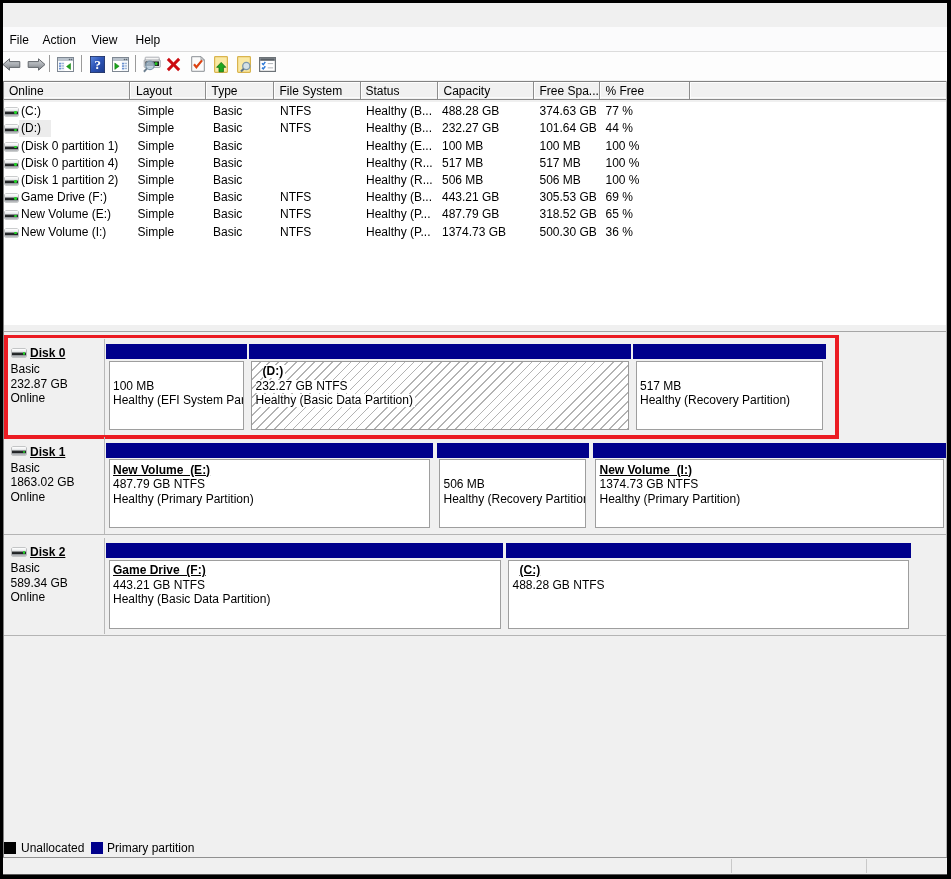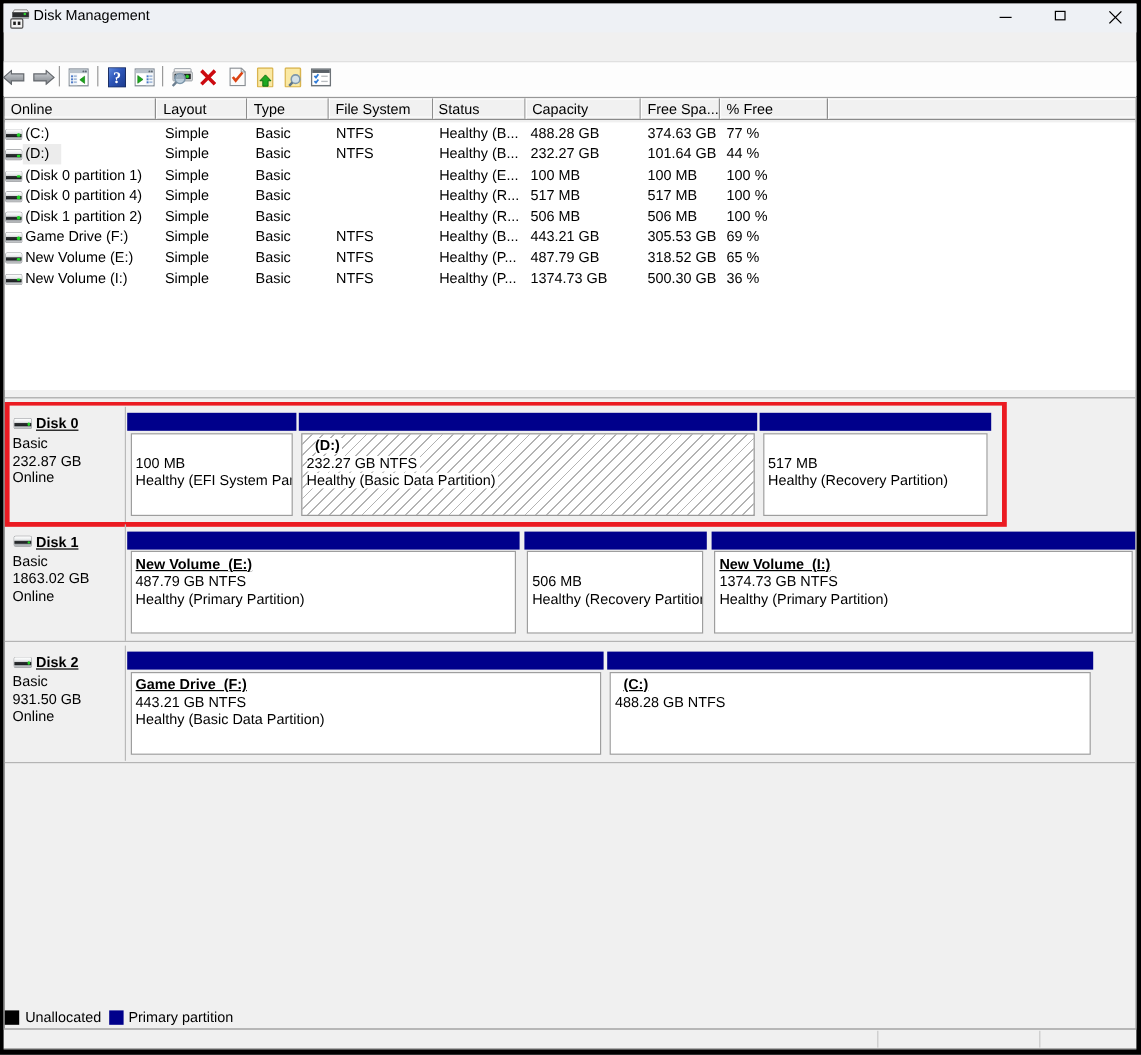--- a/index.html
+++ b/index.html
@@ -36,38 +36,27 @@
   .navy{position:absolute;background:#00008b;}
   .pbox{position:absolute;background:#fff;border:1px solid #9e9e9e;overflow:hidden;}
   .ptxt{position:absolute;white-space:nowrap;font-size:12px;line-height:13px;}
   .bold{font-weight:bold;text-decoration:underline;}
   .lbl{position:absolute;white-space:nowrap;font-size:12px;}
 </style>
 </head>
 <body>
 <div id="win">
 
-  <div class="abs" id="title">
-    <svg class="abs" style="left:4.5px;top:4px" width="17" height="18" viewBox="0 0 17 18">
-      <path d="M4 1.2 L14.5 1.2 L16 3.6 L2.5 3.6 Z" fill="#f3f3f3" stroke="#7a7a7a" stroke-width="0.7"></path>
-      <rect x="2.5" y="3.6" width="13.5" height="3.6" fill="#2b2e30" stroke="#3c3c3c" stroke-width="0.5"></rect>
-      <circle cx="12.7" cy="4.7" r="1.1" fill="#2fd32f"></circle>
-      <rect x="2.5" y="7.2" width="13.5" height="1.6" fill="#9ea2a5"></rect>
-      <rect x="1" y="8.8" width="10" height="7.6" rx="1" fill="#f4f4f4" stroke="#4a4a4a" stroke-width="1"></rect>
-      <rect x="3" y="11" width="2.2" height="2.8" fill="#1e1e1e"></rect>
-      <rect x="6.8" y="11" width="2.2" height="2.8" fill="#1e1e1e"></rect>
-    </svg>
-    <div class="abs" id="titletext">Disk Management</div>
-    <div class="abs" style="left:830px;top:10.5px;width:10px;height:1.2px;background:#000"></div>
-    <div class="abs" style="left:875.5px;top:5.5px;width:7.5px;height:6.5px;border:1.2px solid #000;background:transparent"></div>
-    <svg class="abs" style="left:921px;top:5.5px" width="11" height="11" viewBox="0 0 11 11">
-      <path d="M0.5 0.5 L10.5 10.5 M10.5 0.5 L0.5 10.5" stroke="#000" stroke-width="1.1"></path>
-    </svg>
+
+  <div class="abs" id="menubar">
+    <div class="abs menuitem" style="left:6.5px">File</div>
+    <div class="abs menuitem" style="left:39.5px">Action</div>
+    <div class="abs menuitem" style="left:88.5px">View</div>
+    <div class="abs menuitem" style="left:132.5px">Help</div>
   </div>
-
   <div class="abs" id="menuline"></div>
 
   <div class="abs" id="toolbar">
 
     <svg class="abs" style="left:-1.5px;top:5.5px" width="19" height="13" viewBox="0 0 19 13">
       <defs>
           <linearGradient id="ag" x1="0" y1="0" x2="0" y2="1">
         <stop offset="0" stop-color="#d6d9dc"></stop>
             <stop offset="0.5" stop-color="#a9adb2"></stop>
             <stop offset="1" stop-color="#7e8287"></stop>
@@ -338,21 +327,21 @@
     <div class="pbox" style="left:592px;top:456px;width:346.5px;height:67px;">
       <div class="ptxt bold" style="left:3.5px;top:3.5px;"><span style="">New Volume&nbsp; (I:)</span></div>
       <div class="ptxt" style="left:3.5px;top:18px;"><span style="">1374.73 GB NTFS</span></div>
       <div class="ptxt" style="left:3.5px;top:32.5px;"><span style="">Healthy (Primary Partition)</span></div>
     </div>
     <div class="abs" style="left:1px;top:530.5px;width:942px;height:1px;background:#b4b4b4"></div>
     <div class="dico" style="left:9px;top:544.5px;width:14px;height:8px"></div>
     <div class="dled" style="left:19.5px;top:548px"></div>
     <div class="lbl bold" style="left:27px;top:542px">Disk 2</div>
     <div class="lbl" style="left:7.5px;top:558px">Basic</div>
-    <div class="lbl" style="left:7.5px;top:572.5px">931.50 GB</div>
+    <div class="lbl" style="left:7.5px;top:572.5px">589.34 GB</div>
     <div class="lbl" style="left:7.5px;top:587px">Online</div>
     <div class="abs" style="left:100.5px;top:534.5px;width:1.5px;height:96.5px;background:#b9b9b9"></div>
     <div class="navy" style="left:103px;top:540px;width:397px;height:15px"></div>
     <div class="pbox" style="left:105.5px;top:556.5px;width:390px;height:67px;">
       <div class="ptxt bold" style="left:3.5px;top:3.5px;"><span style="">Game Drive&nbsp; (F:)</span></div>
       <div class="ptxt" style="left:3.5px;top:18px;"><span style="">443.21 GB NTFS</span></div>
       <div class="ptxt" style="left:3.5px;top:32.5px;"><span style="">Healthy (Basic Data Partition)</span></div>
     </div>
     <div class="navy" style="left:502.5px;top:540px;width:405.5px;height:15px"></div>
     <div class="pbox" style="left:505px;top:556.5px;width:398.5px;height:67px;">

